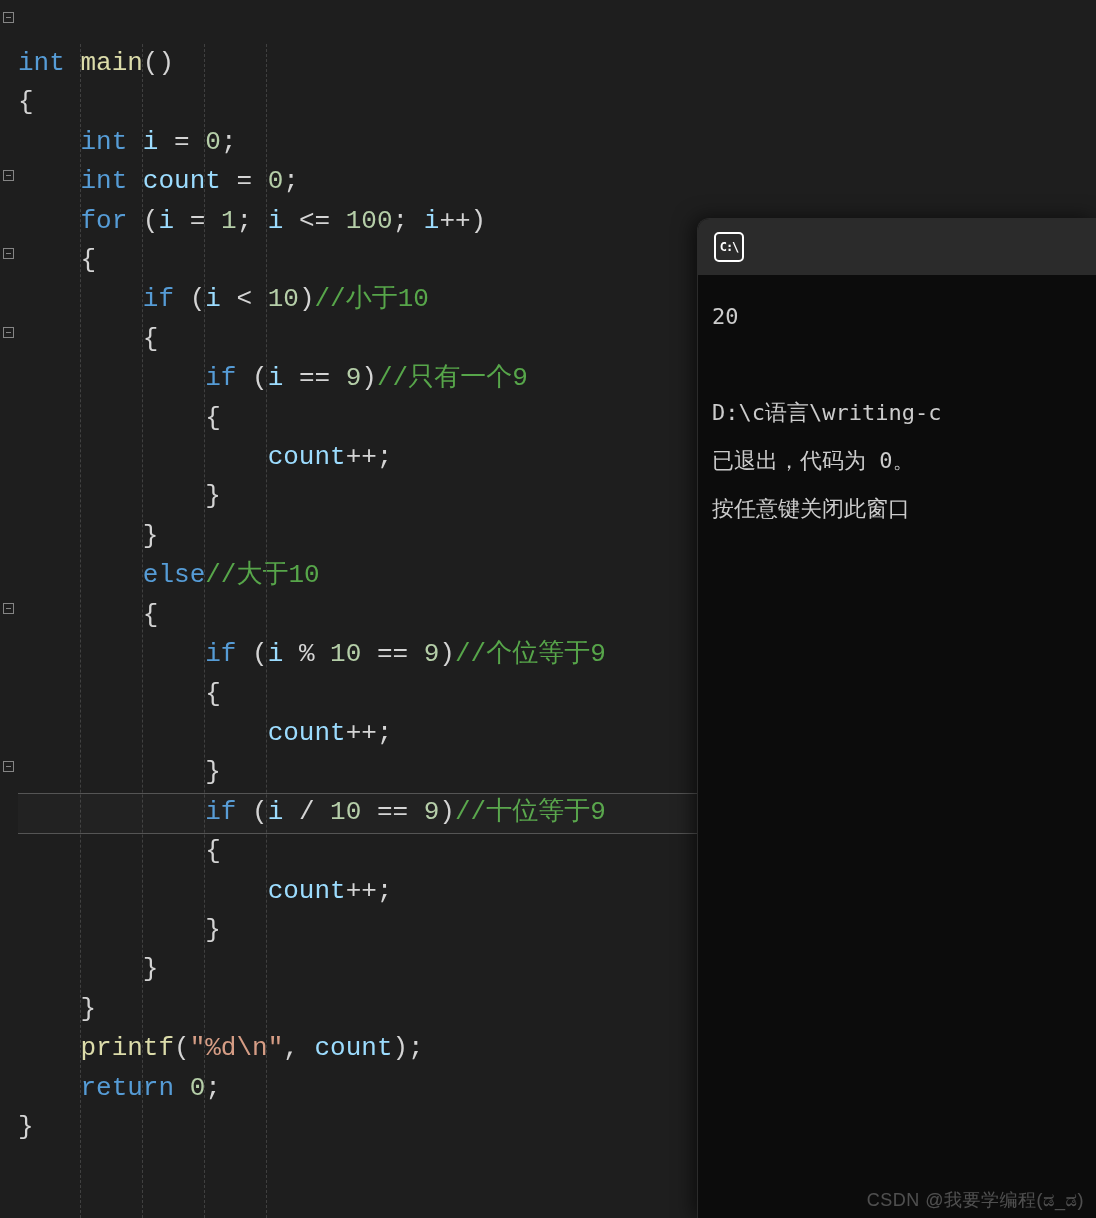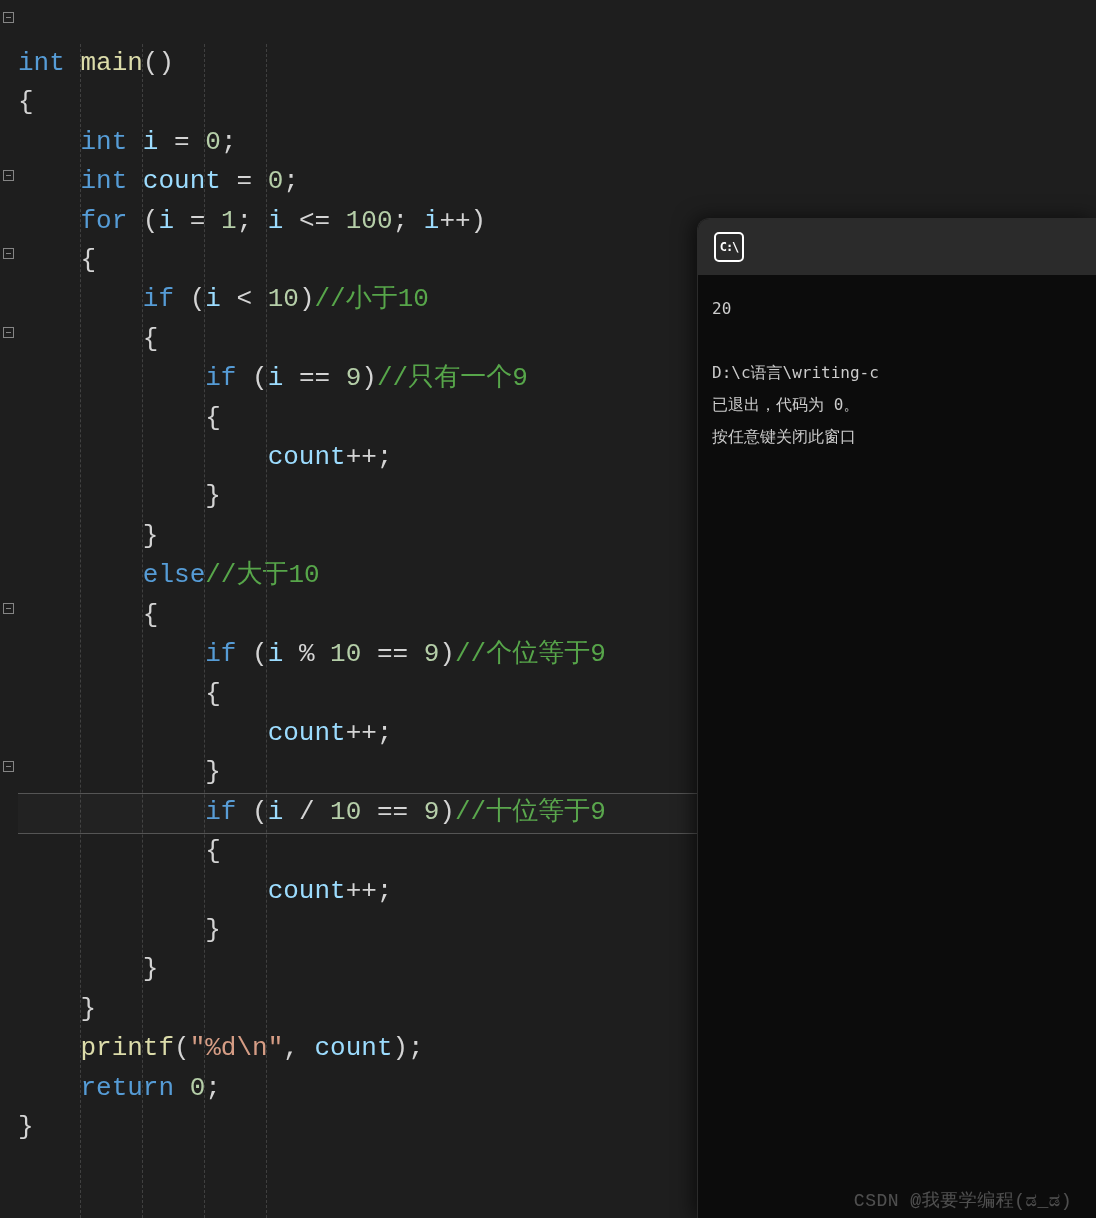--- a/index.html
+++ b/index.html
@@ -124,30 +124,30 @@
     justify-content: center;
     font-size: 12px;
     font-weight: bold;
     font-family: monospace;
     color: #fff;
     letter-spacing: -1px;
   }
   .console-body {
     padding: 18px 14px;
     font-family: "NSimSun", "SimSun", "Consolas", monospace;
-    font-size: 16px;
-    line-height: 32px;
+    font-size: 22px;
+    line-height: 48px;
     color: #cccccc;
     white-space: pre;
   }
   .watermark {
     position: absolute;
-    right: 24px;
+    right: 12px;
     bottom: 6px;
-    font-family: Liberation Mono, monospace;
+    font-family: Liberation Sans, sans-serif;
     font-size: 18px;
     color: rgba(255,255,255,0.28);
     letter-spacing: 0.5px;
     margin-left: 25px;
   }
 </style>
 </head>
 <body>
 
 <div class="editor">

